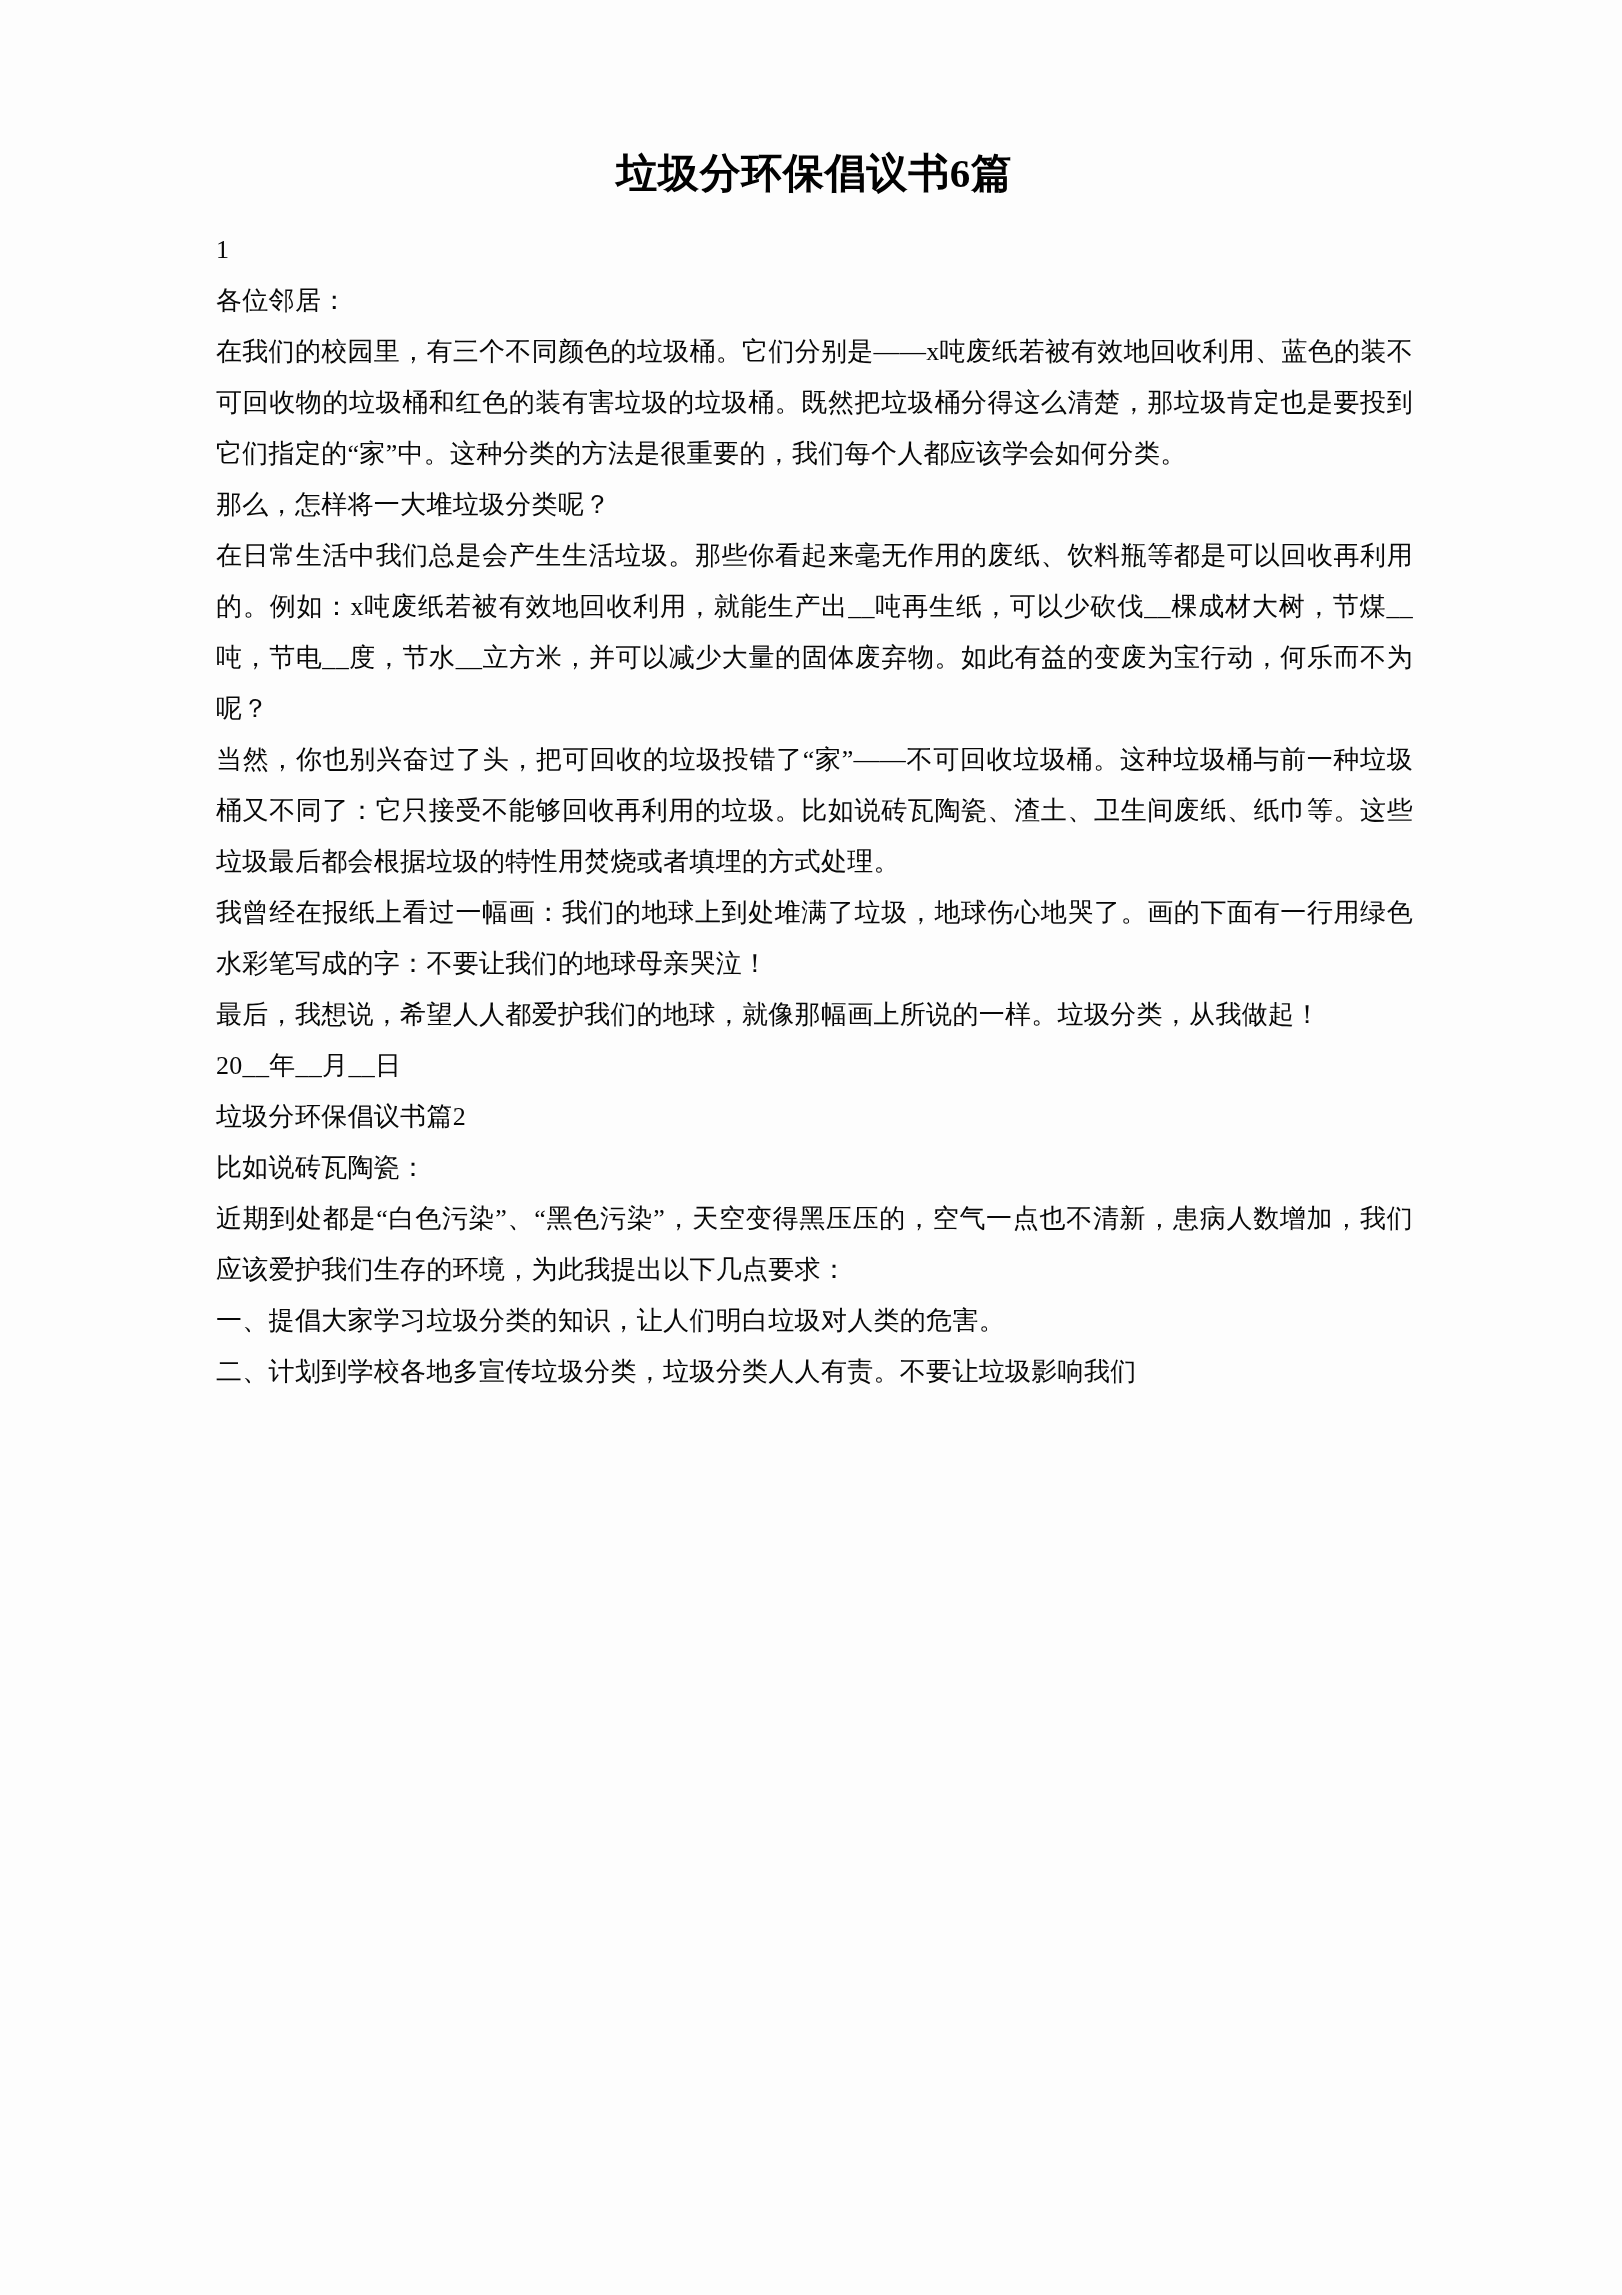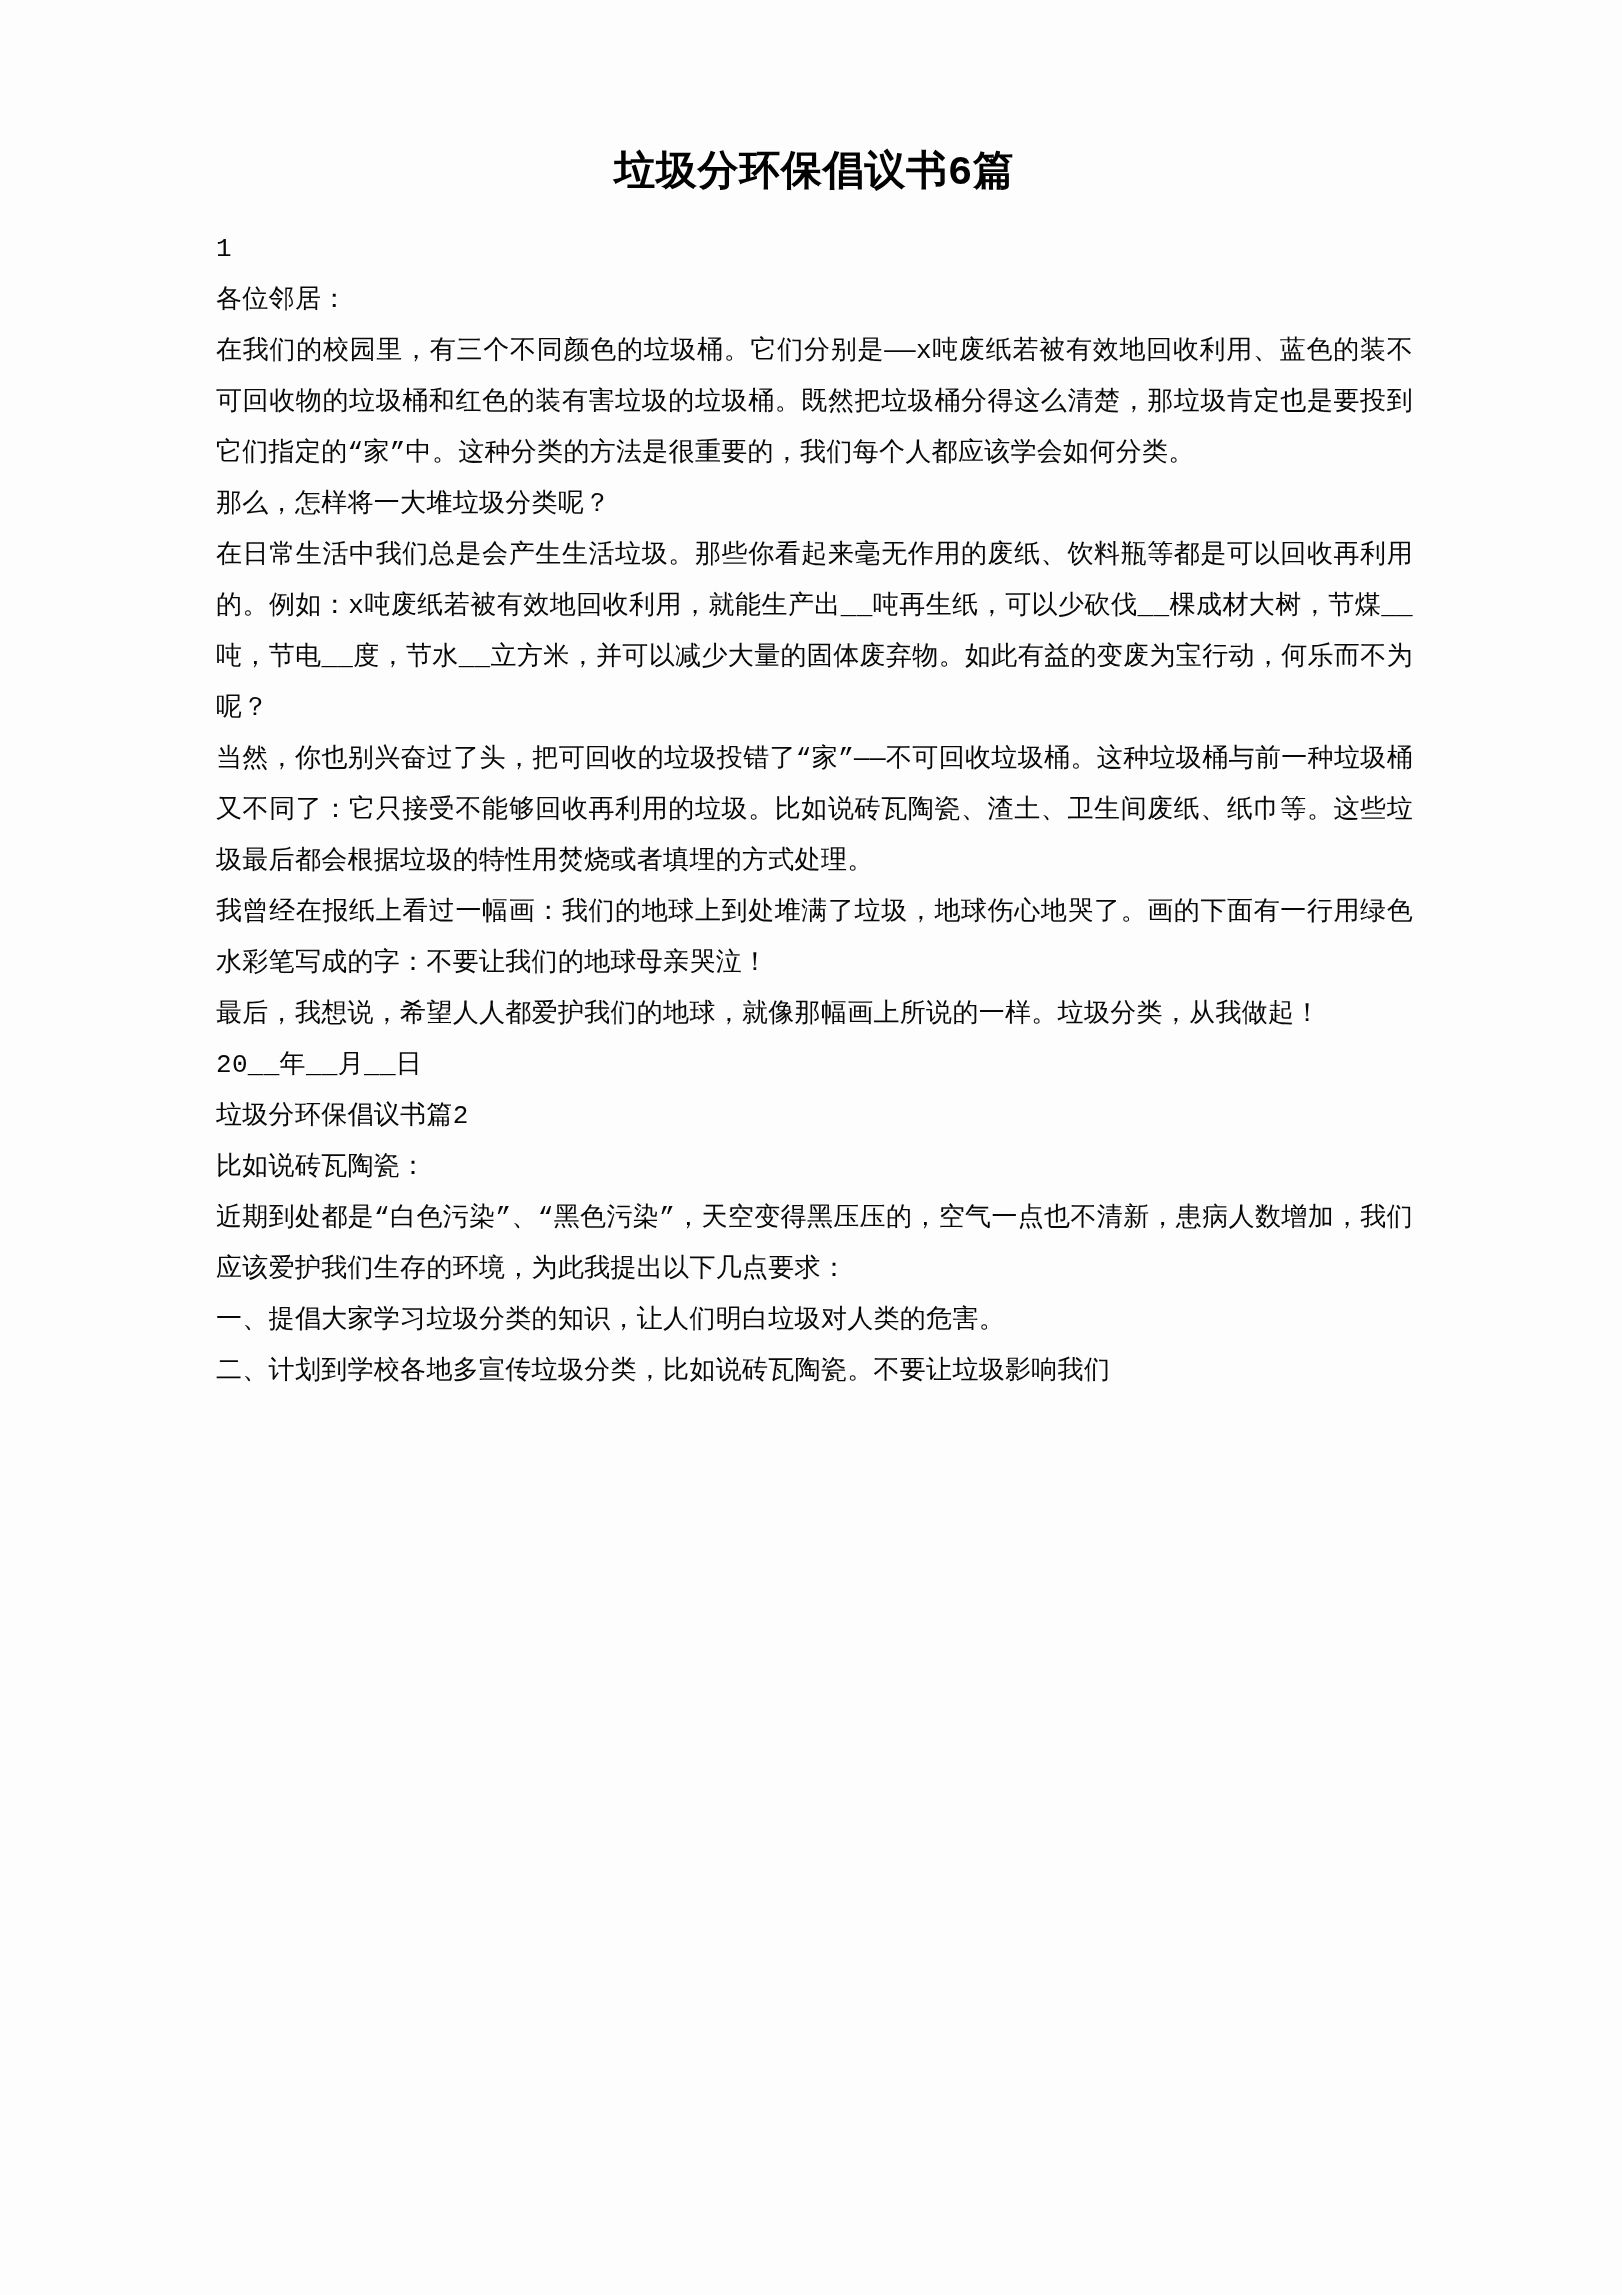--- a/index.html
+++ b/index.html
@@ -6,21 +6,21 @@
     margin: 0;
     padding: 0;
     background: #ffffff;
   }
   .page {
     position: relative;
     width: 1623px;
     height: 2295px;
     background: #fdfdfd;
     overflow: hidden;
-    font-family: Liberation Mono, monospace;
+    font-family: Liberation Serif, serif;
     color: #0a0a0a;
   }
   .sheet {
     position: absolute;
     left: 216px;
     top: 0;
     width: 1197px;
     height: 2295px;
   }
   .doc-title {
@@ -77,18 +77,18 @@
       <p class="para tight">那么，怎样将一大堆垃圾分类呢？</p>
       <p class="para">在日常生活中我们总是会产生生活垃圾。那些你看起来毫无作用的废纸、饮料瓶等都是可以回收再利用的。例如：x吨废纸若被有效地回收利用，就能生产出__吨再生纸，可以少砍伐__棵成材大树，节煤__吨，节电__度，节水__立方米，并可以减少大量的固体废弃物。如此有益的变废为宝行动，何乐而不为呢？</p>
       <p class="para">当然，你也别兴奋过了头，把可回收的垃圾投错了“家”——不可回收垃圾桶。这种垃圾桶与前一种垃圾桶又不同了：它只接受不能够回收再利用的垃圾。比如说砖瓦陶瓷、渣土、卫生间废纸、纸巾等。这些垃圾最后都会根据垃圾的特性用焚烧或者填埋的方式处理。</p>
       <p class="para">我曾经在报纸上看过一幅画：我们的地球上到处堆满了垃圾，地球伤心地哭了。画的下面有一行用绿色水彩笔写成的字：不要让我们的地球母亲哭泣！</p>
       <p class="para">最后，我想说，希望人人都爱护我们的地球，就像那幅画上所说的一样。垃圾分类，从我做起！</p>
       <p class="para tight">20__年__月__日</p>
       <p class="para tight">垃圾分环保倡议书篇2</p>
       <p class="para tight">比如说砖瓦陶瓷：</p>
       <p class="para">近期到处都是“白色污染”、“黑色污染”，天空变得黑压压的，空气一点也不清新，患病人数增加，我们应该爱护我们生存的环境，为此我提出以下几点要求：</p>
       <p class="para tight">一、提倡大家学习垃圾分类的知识，让人们明白垃圾对人类的危害。</p>
-      <p class="para">二、计划到学校各地多宣传垃圾分类，比如说砖瓦陶瓷。不要让垃圾影响我们</p>
+      <p class="para">二、计划到学校各地多宣传垃圾分类，垃圾分类人人有责。不要让垃圾影响我们</p>
 
     </div>
   </div>
 </div>
 
 
 </body></html>

